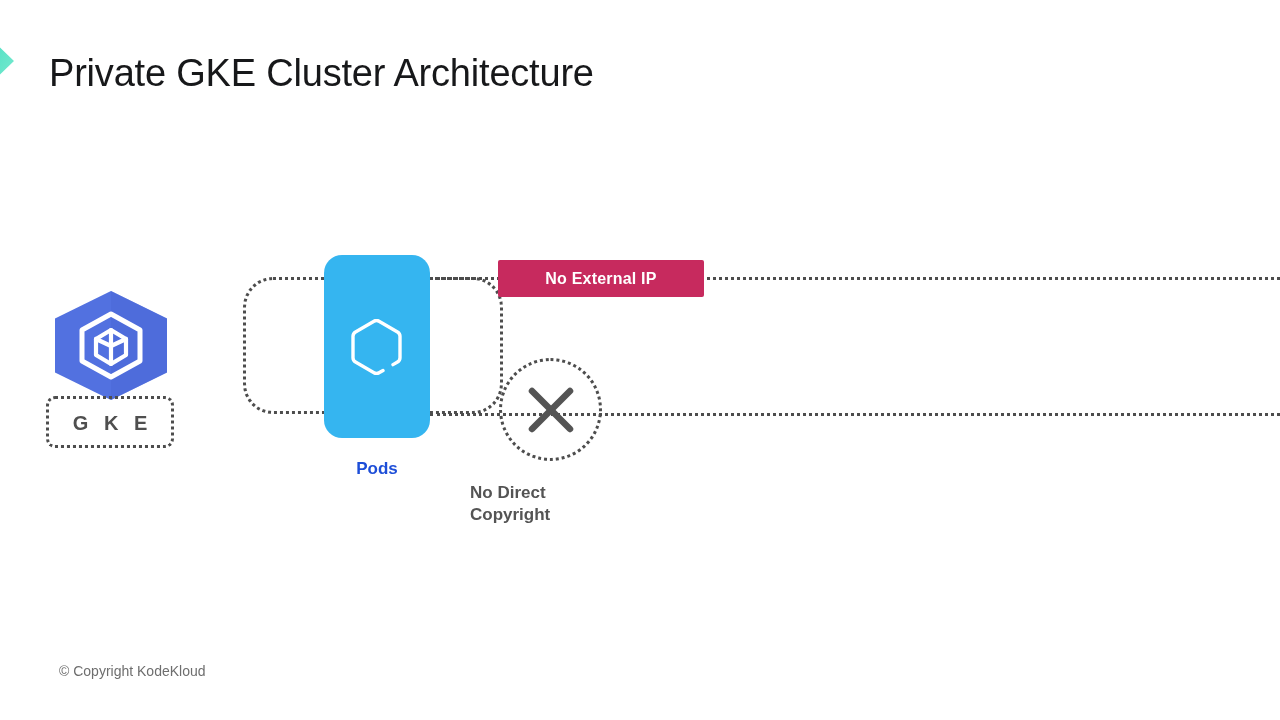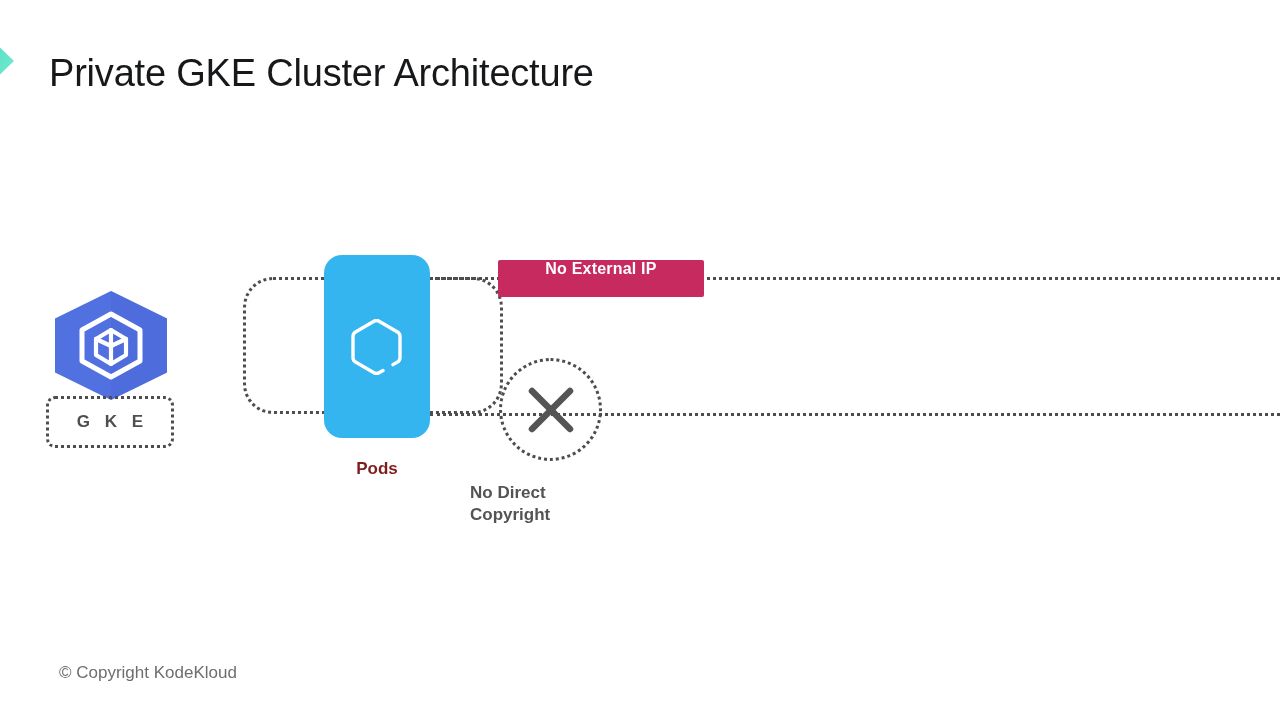--- a/index.html
+++ b/index.html
@@ -99,21 +99,21 @@
     border-radius: 9px;
     box-sizing: border-box;
     background: transparent;
   }
   .gke-label {
     position: absolute;
     left: 0;
     top: 123px;
     width: 128px;
     text-align: center;
-    font-size: 17px;
+    font-size: 20px;
     font-weight: 700;
     letter-spacing: 5px;
     color: #4f4f4f;
     text-indent: 5px;
   }
 
   
   .pods-card {
     position: absolute;
     left: 324px;
@@ -132,34 +132,34 @@
     height: 56px;
   }
   .pods-label {
     position: absolute;
     left: 324px;
     top: 459px;
     width: 106px;
     text-align: center;
     font-size: 17px;
     font-weight: 700;
-    color: #7f1d1d;
+    color: #1d4ed8;
   }
 
   
   .badge-no-ext-ip {
     position: absolute;
     left: 498px;
     top: 260px;
     width: 206px;
     height: 37px;
     background: #c72a5e;
     border-radius: 2px;
     display: flex;
-    align-items: flex-start;
+    align-items: center;
     justify-content: center;
   }
   .badge-no-ext-ip span {
     color: #ffffff;
     font-size: 16px;
     font-weight: 700;
     letter-spacing: 0.2px;
   }
 
   
@@ -191,21 +191,21 @@
     font-weight: 700;
     color: #545454;
     line-height: 22px;
   }
 
   
   .copyright {
     position: absolute;
     left: 59px;
     top: 663px;
-    font-size: 17px;
+    font-size: 14px;
     color: #6e6e6e;
     font-weight: 400;
   }
 </style>
 </head>
 <body>
 
 <div id="slide">
 
   <div class="brand-chevron">

